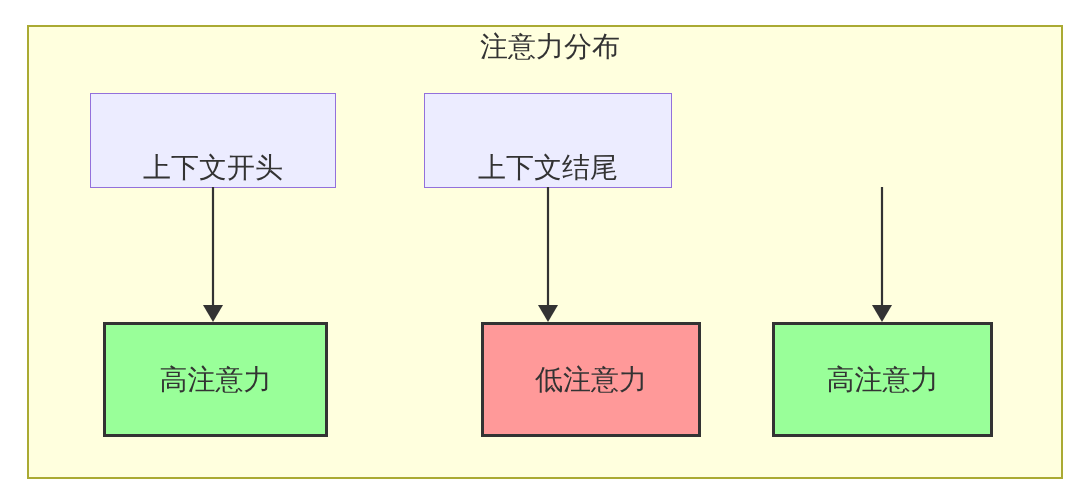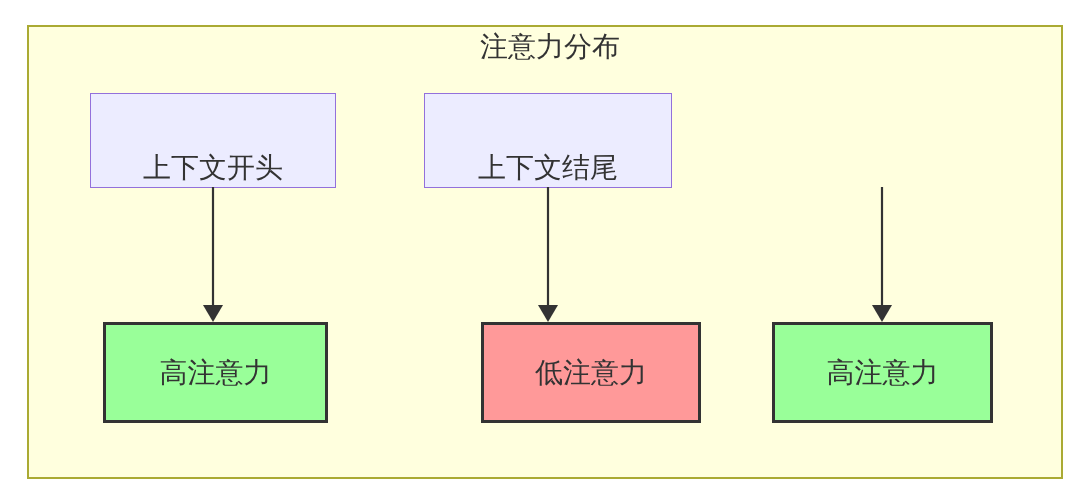--- a/index.html
+++ b/index.html
@@ -49,21 +49,21 @@
   .node.source {
     background: var(--source-fill, #ECECFF);
     border: 1.5px solid var(--source-stroke, #9370DB);
     top: 93px;
     height: 95px;
     align-items: flex-end;
   }
   .node.target {
     border: 3px solid var(--target-stroke, #333333);
     top: 322px;
-    height: 101px;
+    height: 115px;
     justify-content: center;
   }
   .node.target[data-level="high"] { background: var(--high-fill, #99FF99); }
   .node.target[data-level="low"]  { background: var(--low-fill,  #FF9999); }
 
   #src-0 { left: 90px;  width: 246px; }
   #src-1 { left: 424px; width: 248px; }
   #src-2 { left: 758px; width: 249px; }
 
   #dst-0 { left: 103px; width: 225px; }

